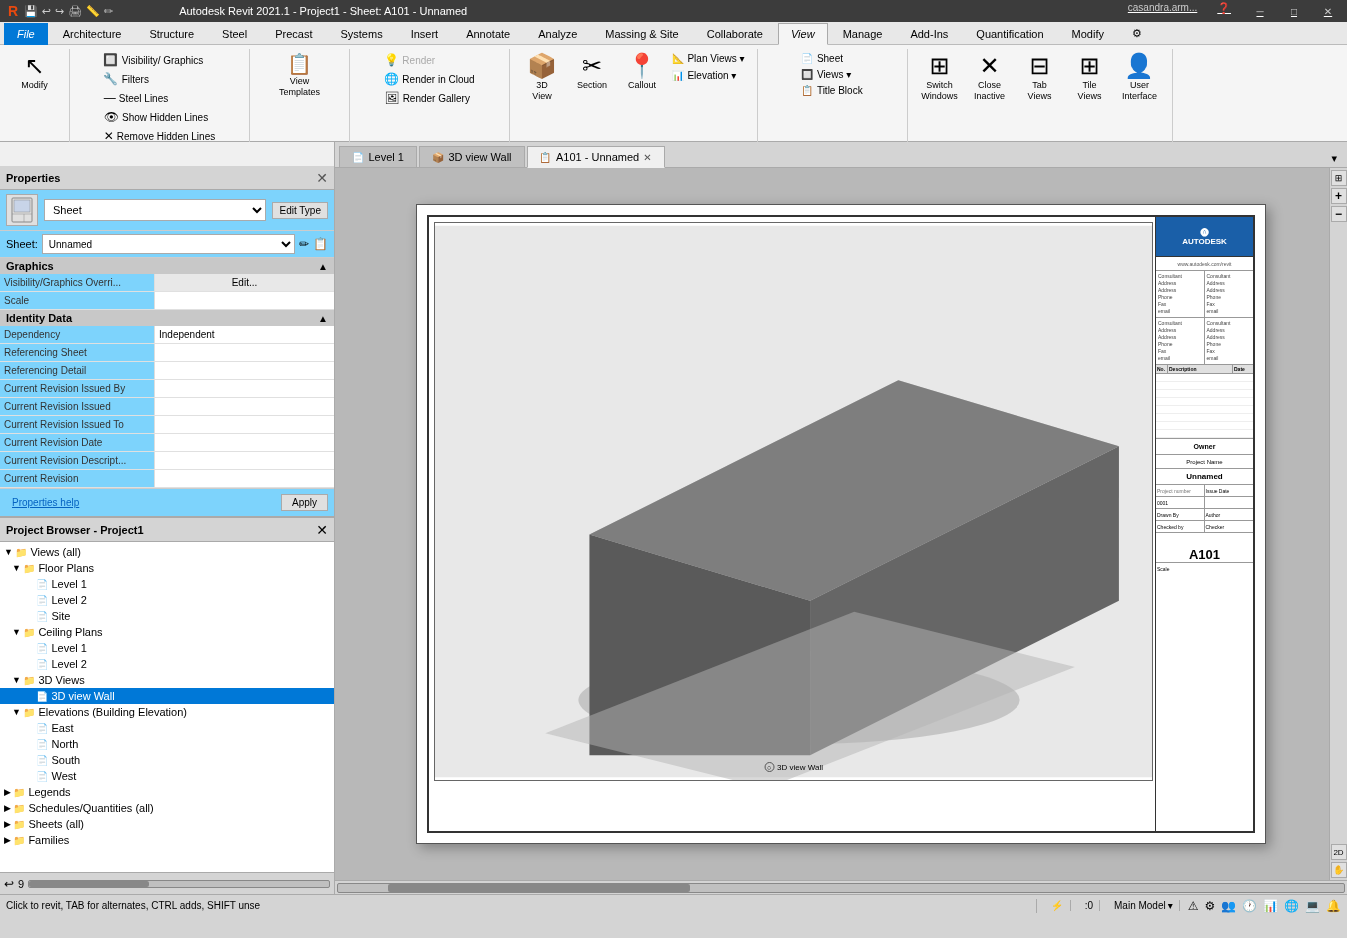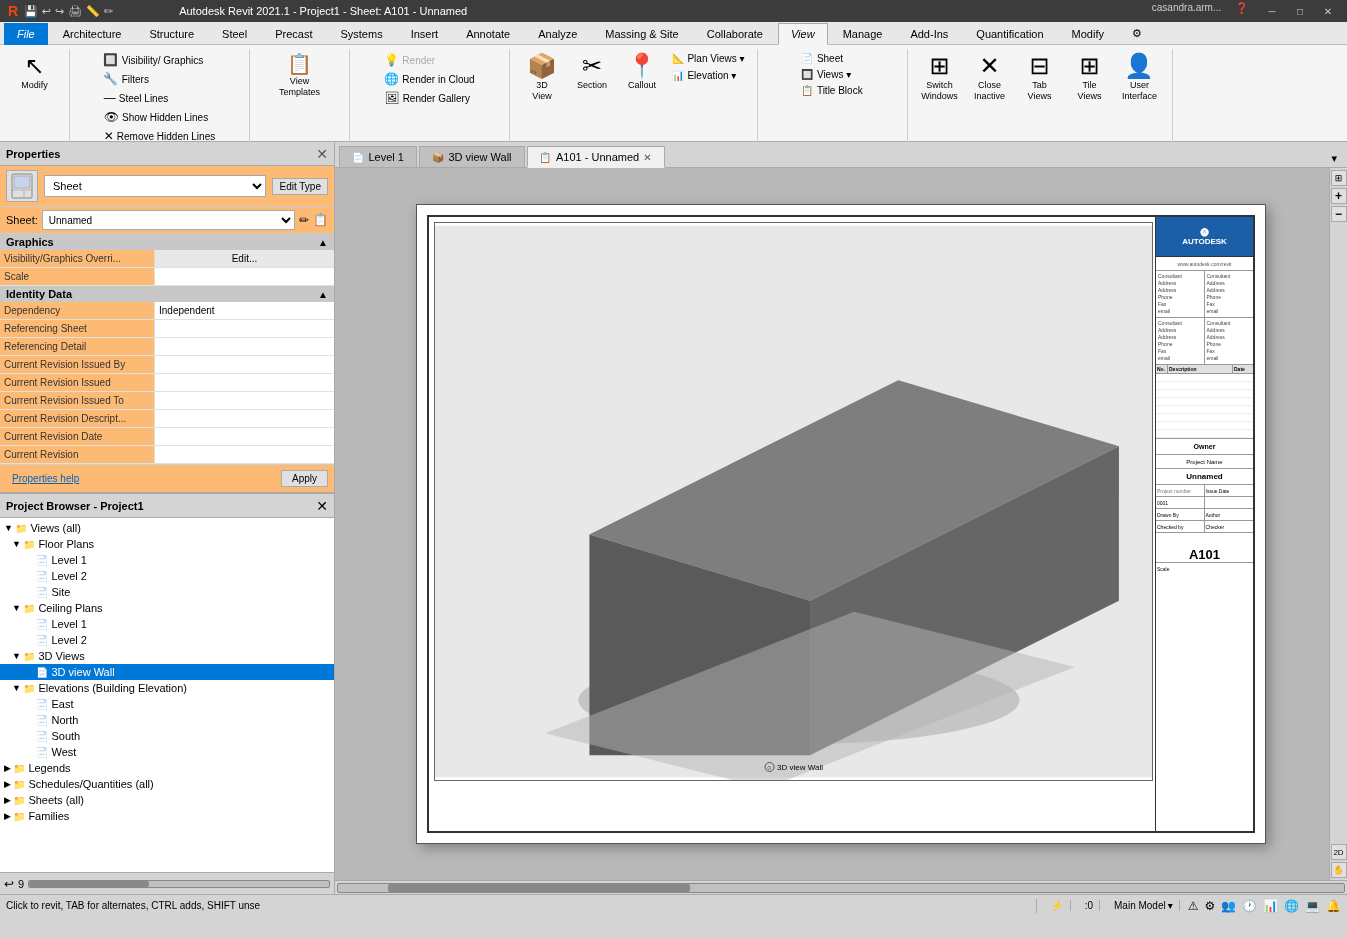--- a/index.html
+++ b/index.html
@@ -1,21 +1,21 @@
 <!DOCTYPE html>
 <html><head>
   <meta charset="utf-8">
   <style>
     * { box-sizing: border-box; margin: 0; padding: 0; }
     body { font-family: 'Segoe UI', Arial, sans-serif; font-size: 11px; background: #d4d4d4; color: #000; overflow: hidden; width: 1347px; height: 938px; }
 
     
     #title-bar { height: 22px; background: #3c3c3c; display: flex; align-items: center; justify-content: space-between; padding: 0 8px; color: #fff; font-size: 11px; }
     #title-bar .title-left { display: flex; align-items: center; gap: 6px; }
-    #title-bar .win-controls { display: flex; gap: 6px; }
+    #title-bar .win-controls { display: flex; gap: 12px; text-decoration: underline; }
     #title-bar .win-btn { width: 22px; height: 18px; display: flex; align-items: center; justify-content: center; font-size: 10px; cursor: pointer; color: #ccc; }
 
     
     #ribbon { height: 120px; background: #f5f5f5; border-bottom: 1px solid #aaa; display: flex; flex-direction: column; }
     #ribbon-tabs { height: 26px; background: #e8e8e8; display: flex; align-items: flex-end; padding: 0 4px; border-bottom: 1px solid #bbb; }
     .ribbon-tab { padding: 4px 12px; font-size: 11px; cursor: pointer; border: 1px solid transparent; border-bottom: none; margin-right: 2px; }
     .ribbon-tab.active { background: #f5f5f5; border-color: #aaa; border-bottom: 1px solid #f5f5f5; margin-bottom: -1px; font-style: italic; }
     #ribbon-content { flex: 1; display: flex; align-items: stretch; padding: 4px 0; }
     .ribbon-group { border-right: 1px solid #ccc; padding: 2px 8px; display: flex; flex-direction: column; align-items: center; min-width: 60px; }
     .ribbon-group-label { font-size: 10px; color: #555; margin-top: auto; padding-top: 2px; }
@@ -26,21 +26,21 @@
     .ribbon-btn-small { display: flex; align-items: center; gap: 3px; cursor: pointer; padding: 1px 3px; border: 1px solid transparent; border-radius: 2px; font-size: 10px; white-space: nowrap; }
     .ribbon-btn-small .icon { font-size: 12px; }
 
     
     #main { display: flex; height: calc(938px - 22px - 22px - 120px - 22px); }
 
     
     #left-panel { width: 335px; display: flex; flex-direction: column; background: #f0f0f0; border-right: 1px solid #aaa; }
 
     
-    #properties-panel { background: #fdba74; border-bottom: 2px solid #aaa; }
+    #properties-panel { background: #7dd3fc; border-bottom: 2px solid #aaa; margin-top: 24px; }
     .panel-header { height: 24px; background: #d4d4d4; display: flex; align-items: center; justify-content: space-between; padding: 0 6px; border-bottom: 1px solid #aaa; }
     .panel-title { font-size: 11px; font-weight: bold; }
     .panel-close { cursor: pointer; font-size: 14px; color: #555; }
 
     .type-selector { display: flex; align-items: center; padding: 4px 6px; gap: 6px; border-bottom: 1px solid #ccc; }
     .type-icon { width: 32px; height: 32px; background: #e0e0e0; border: 1px solid #aaa; display: flex; align-items: center; justify-content: center; font-size: 18px; }
     .type-dropdown { flex: 1; height: 22px; font-size: 11px; background: white; border: 1px solid #aaa; padding: 0 4px; }
     .edit-type-btn { font-size: 10px; background: #e0e0e0; border: 1px solid #aaa; padding: 2px 6px; cursor: pointer; white-space: nowrap; }
 
     .sheet-name-row { padding: 3px 6px; border-bottom: 1px solid #ccc; font-size: 11px; display: flex; align-items: center; gap: 4px; }
@@ -360,25 +360,25 @@
         </div>
         <div class="prop-row">
           <div class="prop-label">Current Revision Issued</div>
           <div class="prop-value"></div>
         </div>
         <div class="prop-row">
           <div class="prop-label">Current Revision Issued To</div>
           <div class="prop-value"></div>
         </div>
         <div class="prop-row">
+          <div class="prop-label">Current Revision Date</div>
+          <div class="prop-value"></div>
+        </div>
+        <div class="prop-row">
           <div class="prop-label">Current Revision Descript...</div>
-          <div class="prop-value"></div>
-        </div>
-        <div class="prop-row">
-          <div class="prop-label">Current Revision Date</div>
           <div class="prop-value"></div>
         </div>
         <div class="prop-row">
           <div class="prop-label">Current Revision</div>
           <div class="prop-value"></div>
         </div>
       </div>
 
       <div style="display:flex; align-items:center; justify-content:space-between; padding:4px 6px; border-top:1px solid #ccc;">
         <span class="properties-help">Properties help</span>

